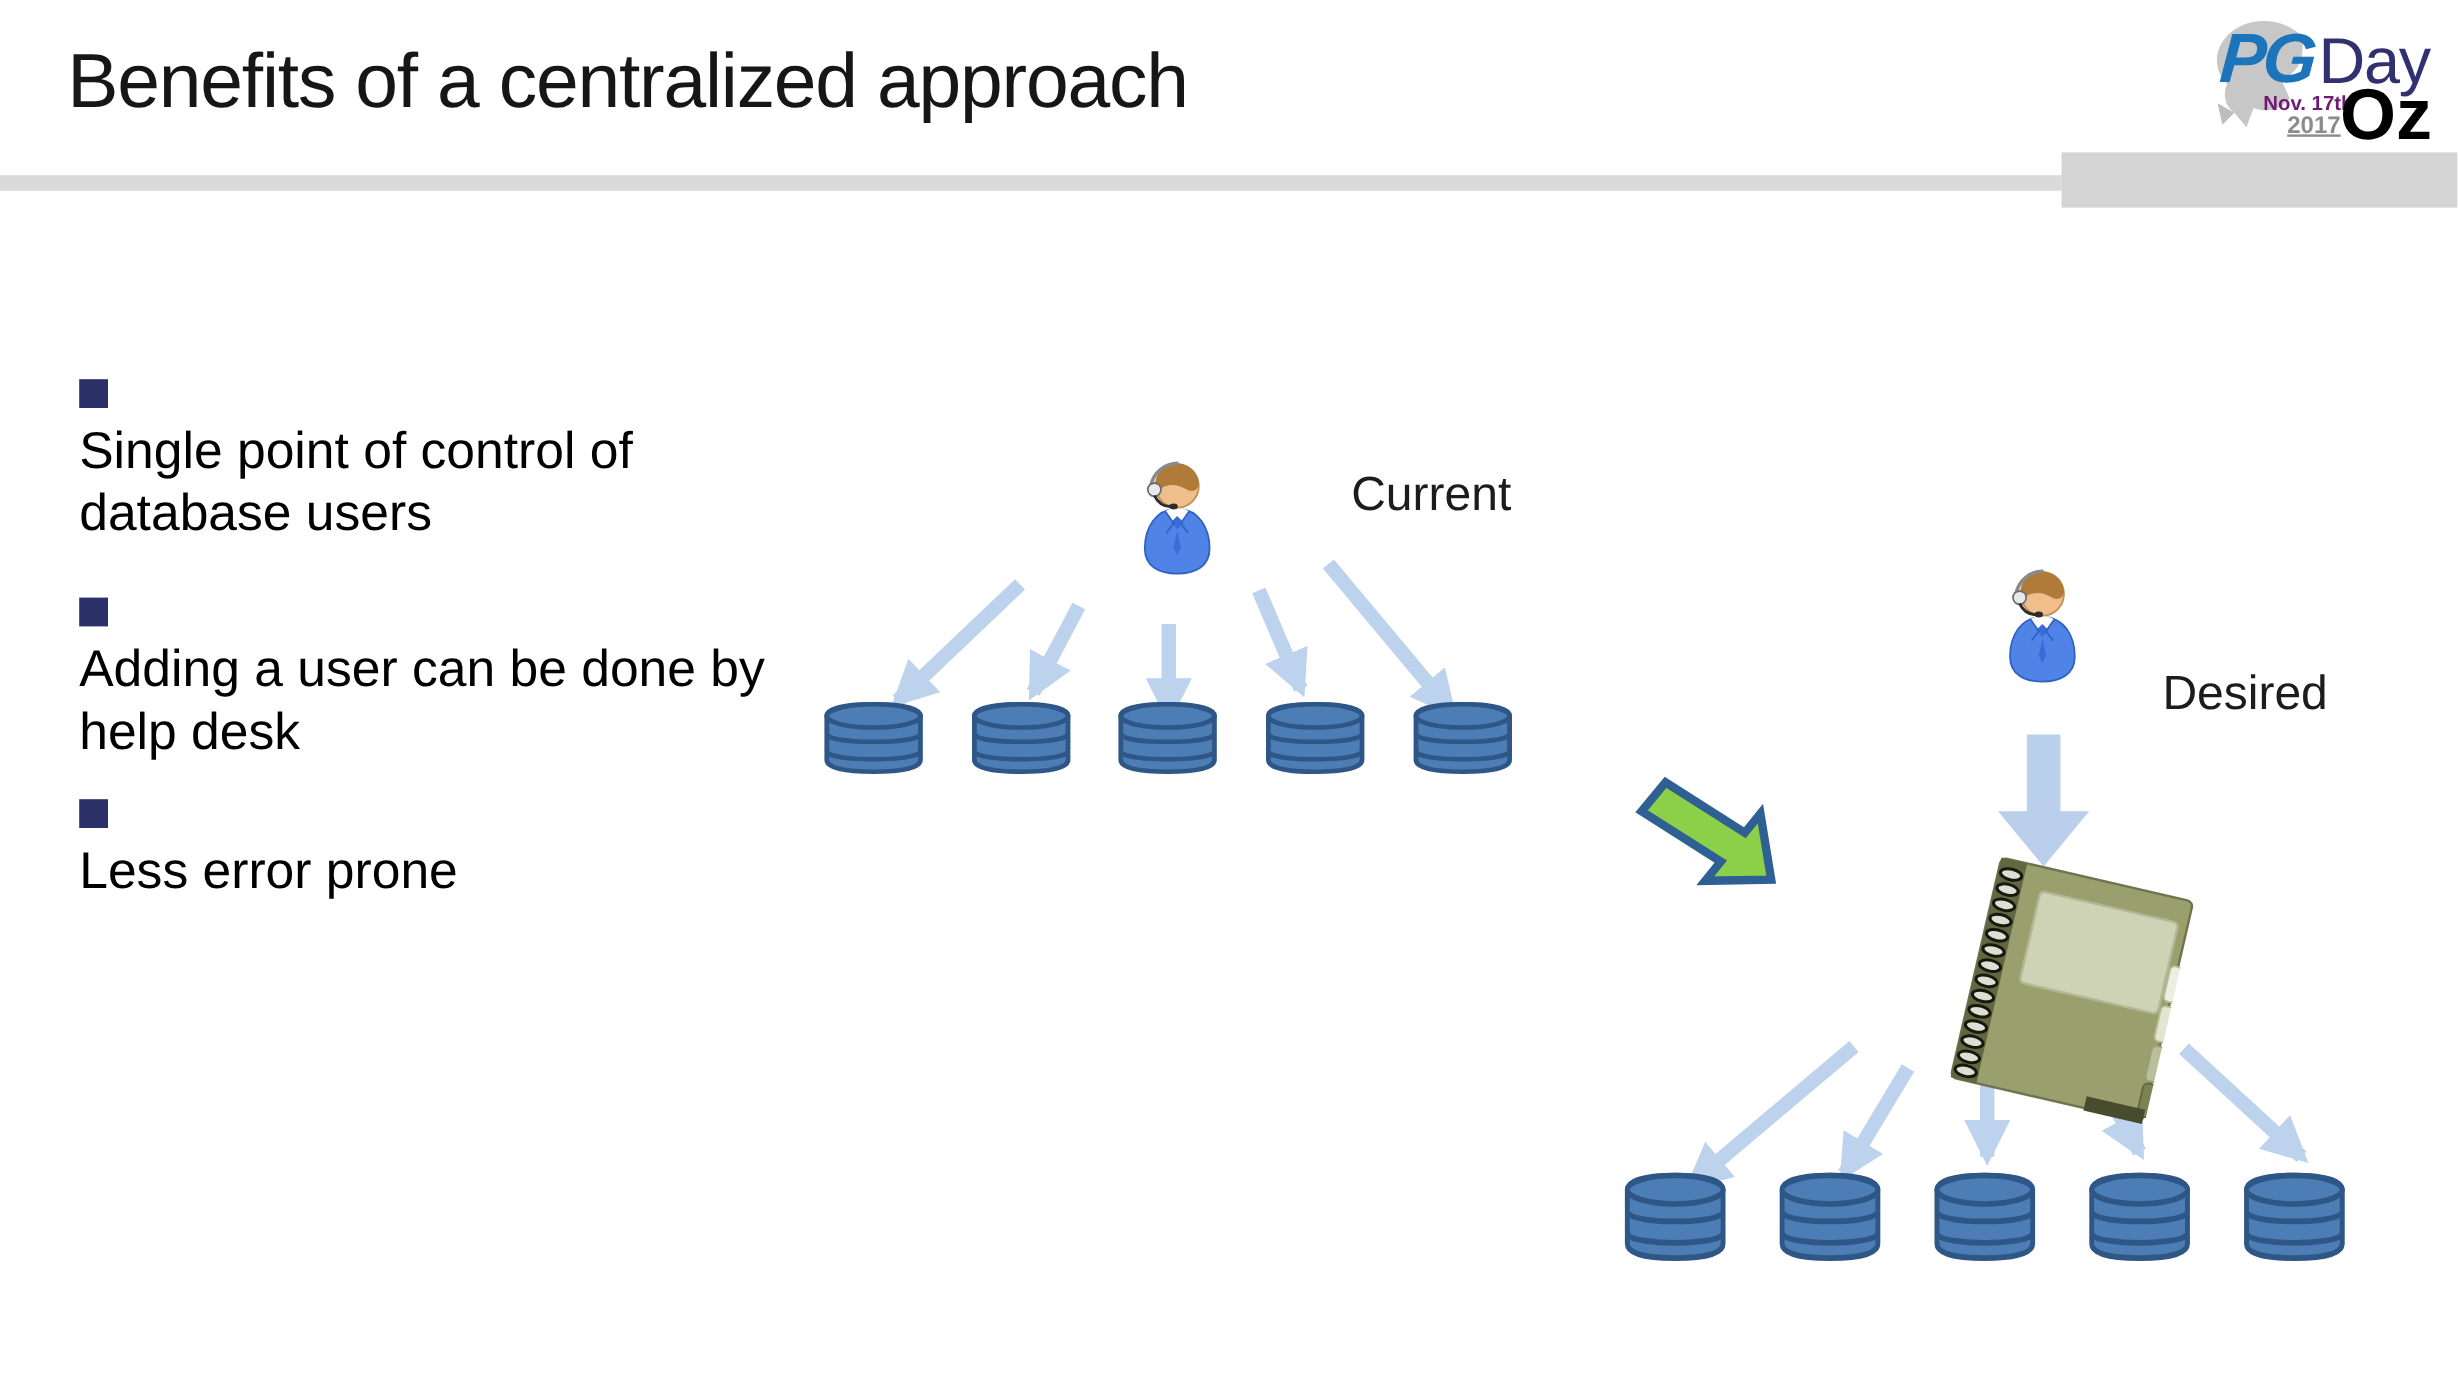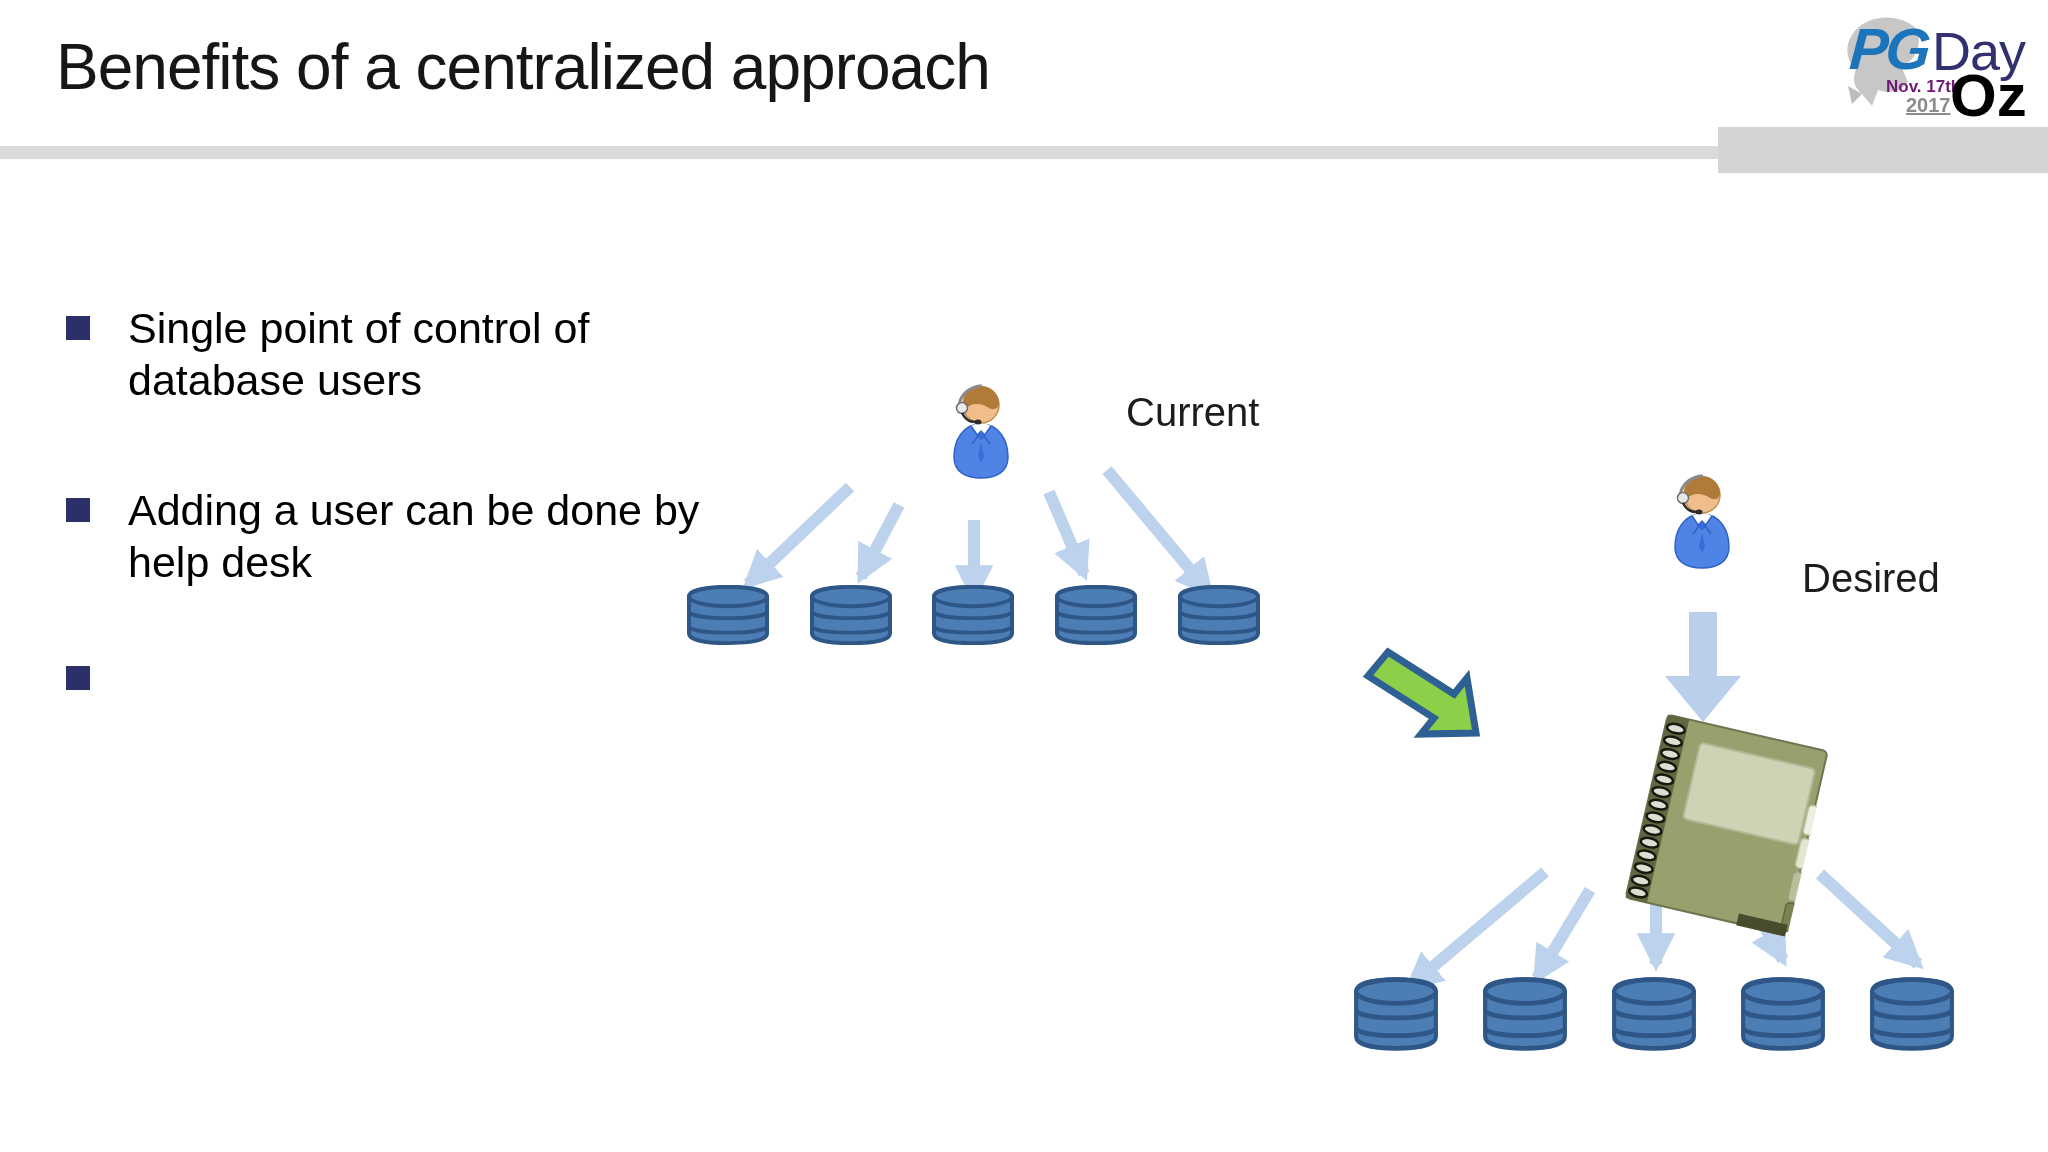--- a/index.html
+++ b/index.html
@@ -20,21 +20,21 @@
   
   .logo{position:absolute;left:1838px;top:2px;width:206px;height:118px;}
   .logo span{position:absolute;white-space:nowrap;line-height:1;}
   .logo .pg{left:12px;top:18px;font-size:58px;font-weight:700;font-style:italic;color:#1c74ba;letter-spacing:-3px;transform:skewX(-4deg);}
   .logo .day{left:94px;top:22px;font-size:54px;font-weight:400;color:#32316f;letter-spacing:-1px;}
   .logo .date{left:48px;top:76px;font-size:17px;font-weight:700;color:#701a75;}
   .logo .year{left:68px;top:93px;font-size:20px;font-weight:700;color:#8c8c8c;text-decoration:underline;}
   .logo .oz{left:112px;top:64px;font-size:60px;font-weight:800;color:#000000;}
 
   
-  .bullet{position:absolute;left:66px;display:flex;gap:38px;align-items:flex-start;}
+  .bullet{position:absolute;left:66px;display:flex;gap:10px;align-items:flex-start;flex-direction:column;}
   .bullet .sq{width:24px;height:24px;margin-top:14px;background:#2b3168;flex:0 0 auto;}
   .bullet .txt{
     font-size:43px;line-height:1.22;color:#000;white-space:pre-line;max-width:660px;
   }
   .b1{top:302px;} .b2{top:484px;} .b3{top:652px;}
 
   
   .overlay{position:absolute;left:0;top:0;width:2048px;height:1152px;pointer-events:none;}
   .cluster-label{position:absolute;font-size:40px;color:#1c1c1c;white-space:nowrap;}
   .lbl-current{left:1126px;top:390px;}
@@ -108,20 +108,21 @@
   <div class="txt">Single point of control of
 database users</div>
 </div>
 <div class="bullet b2">
   <div class="sq"></div>
   <div class="txt">Adding a user can be done by
 help desk</div>
 </div>
 <div class="bullet b3">
   <div class="sq"></div>
+  <div class="txt">Less error prone</div>
 </div>
 
 <svg class="overlay">
   <defs>
     <marker id="ah" viewBox="0 0 3 3" markerWidth="3.2" markerHeight="3.2" refX="2.4" refY="1.5" orient="auto">
       <path d="M0,0 L3,1.5 L0,3 Z" fill="#bdd2ec"></path>
     </marker>
   </defs>
 
   <line class="conn" x1="850" y1="487" x2="748" y2="584" marker-end="url(#ah)"></line>

